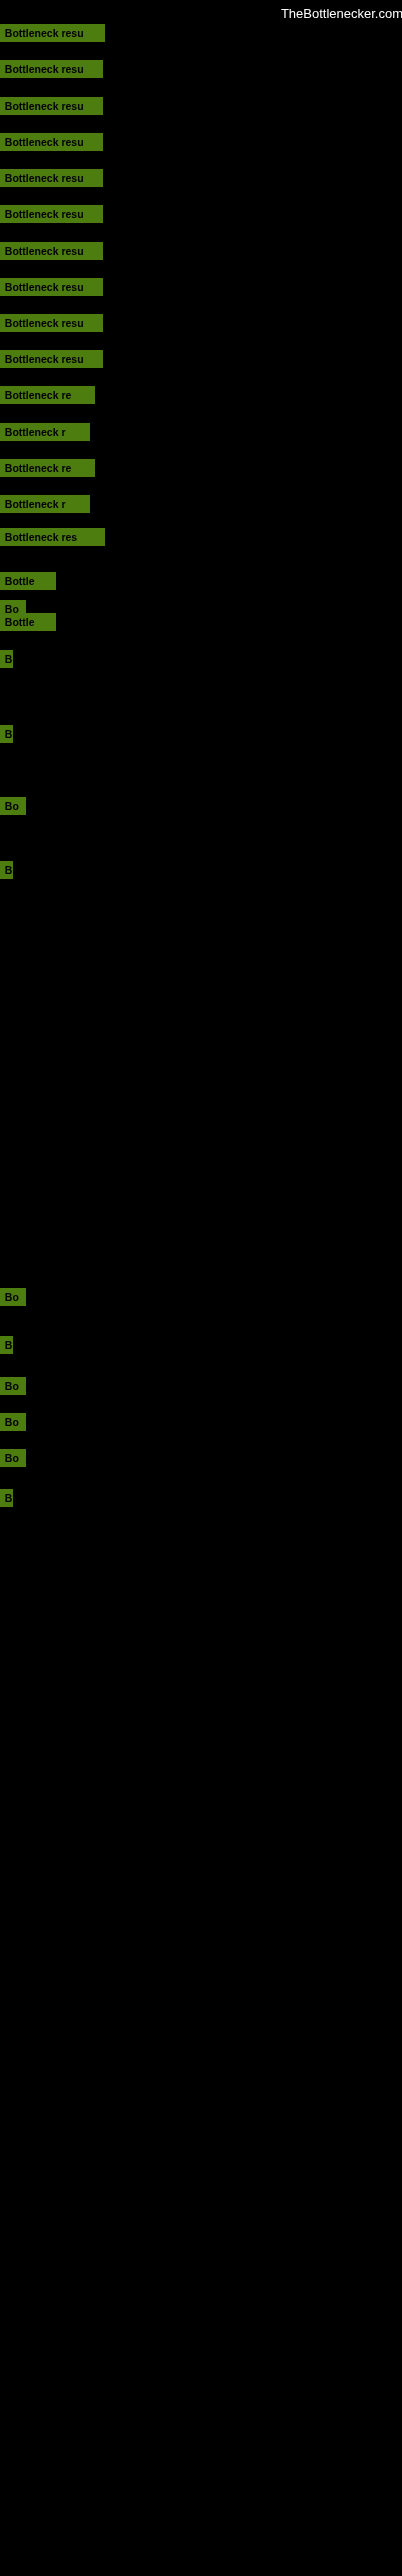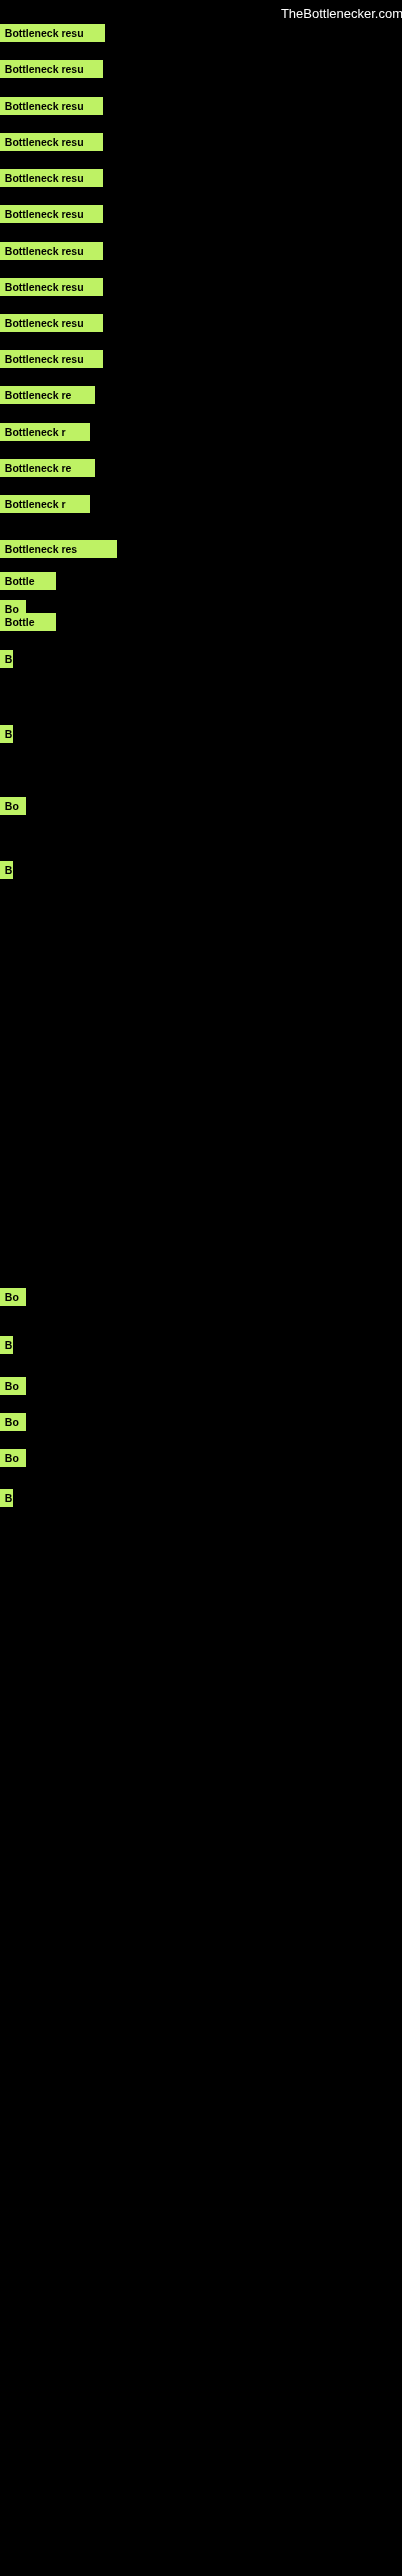--- a/index.html
+++ b/index.html
@@ -19,21 +19,21 @@
       color: #ffffff;
       font-size: 13px;
       padding: 6.4px 0;
       position: absolute;
       top: 0;
       left: 0;
       right: 0;
     }
     .bottleneck-item {
       position: absolute;
-      background-color: #bef264;
+      background-color: #4d7c0f;
       color: #000000;
       font-size: 10.5px;
       font-weight: bold;
       padding: 3.2px 4.8px;
       left: 0;
       white-space: nowrap;
       overflow: hidden;
     }
   </style>
 </head>
@@ -49,21 +49,21 @@
     <div class="bottleneck-item" style="top: 169px; width: 103px;">Bottleneck resu</div>
     <div class="bottleneck-item" style="top: 205px; width: 103px;">Bottleneck resu</div>
     <div class="bottleneck-item" style="top: 242px; width: 103px;">Bottleneck resu</div>
     <div class="bottleneck-item" style="top: 278px; width: 103px;">Bottleneck resu</div>
     <div class="bottleneck-item" style="top: 314px; width: 103px;">Bottleneck resu</div>
     <div class="bottleneck-item" style="top: 350px; width: 103px;">Bottleneck resu</div>
     <div class="bottleneck-item" style="top: 386px; width: 95px;">Bottleneck re</div>
     <div class="bottleneck-item" style="top: 423px; width: 90px;">Bottleneck r</div>
     <div class="bottleneck-item" style="top: 459px; width: 95px;">Bottleneck re</div>
     <div class="bottleneck-item" style="top: 495px; width: 90px;">Bottleneck r</div>
-    <div class="bottleneck-item" style="top: 540px; width: 117px;">Bottleneck res</div>
+    <div class="bottleneck-item" style="top: 528px; width: 105px;">Bottleneck res</div>
     <div class="bottleneck-item" style="top: 572px; width: 56px;">Bottle</div>
     <div class="bottleneck-item" style="top: 600px; width: 26px;">Bo</div>
     <div class="bottleneck-item" style="top: 613px; width: 56px;">Bottle</div>
     <div class="bottleneck-item" style="top: 650px; width: 13px;">B</div>
     <div class="bottleneck-item" style="top: 725px; width: 13px;">B</div>
     <div class="bottleneck-item" style="top: 797px; width: 26px;">Bo</div>
     <div class="bottleneck-item" style="top: 861px; width: 13px;">B</div>
     <div class="bottleneck-item" style="top: 1288px; width: 26px;">Bo</div>
     <div class="bottleneck-item" style="top: 1336px; width: 13px;">B</div>
     <div class="bottleneck-item" style="top: 1377px; width: 26px;">Bo</div>

